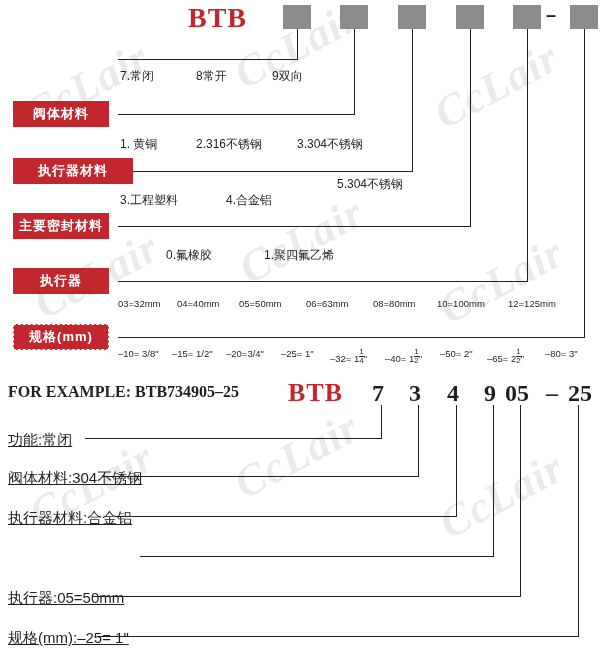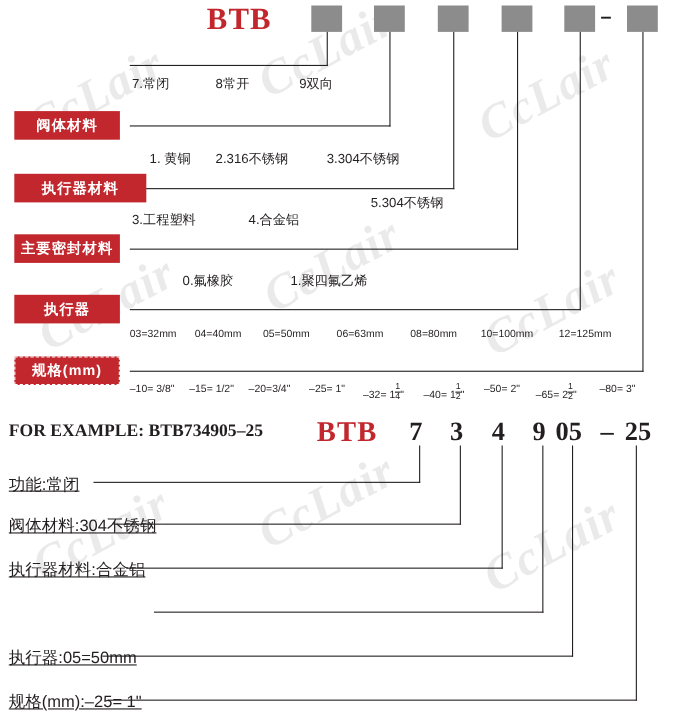--- a/index.html
+++ b/index.html
@@ -178,21 +178,21 @@
   <div class="redbox" style="left:13px;  top:101px; width:96px;">阀体材料</div>
   <div class="redbox" style="left:13px;  top:158px; width:120px;">执行器材料</div>
   <div class="redbox" style="left:13px;  top:268px; width:96px;">执行器</div>
   <div class="redbox" style="left:13px;  top:213px; width:96px;">主要密封材料</div>
   <div class="redbox dashed" style="left:13px; top:324px; width:96px;">规格(mm)</div>
 
   <div class="opt" style="left:120px; top:68px;">7.常闭</div>
   <div class="opt" style="left:196px; top:68px;">8常开</div>
   <div class="opt" style="left:272px; top:68px;">9双向</div>
 
-  <div class="opt" style="left:120px; top:136px;margin-left:16px;">1. 黄铜</div>
+  <div class="opt" style="left:120px; top:136px;">1. 黄铜</div>
   <div class="opt" style="left:196px; top:136px;">2.316不锈钢</div>
   <div class="opt" style="left:297px; top:136px;">3.304不锈钢</div>
 
   <div class="opt" style="left:120px; top:192px;">3.工程塑料</div>
   <div class="opt" style="left:226px; top:192px;">4.合金铝</div>
   <div class="opt" style="left:337px; top:176px;">5.304不锈钢</div>
 
   <div class="opt" style="left:166px; top:247px;">0.氟橡胶</div>
   <div class="opt" style="left:264px; top:247px;">1.聚四氟乙烯</div>
 

